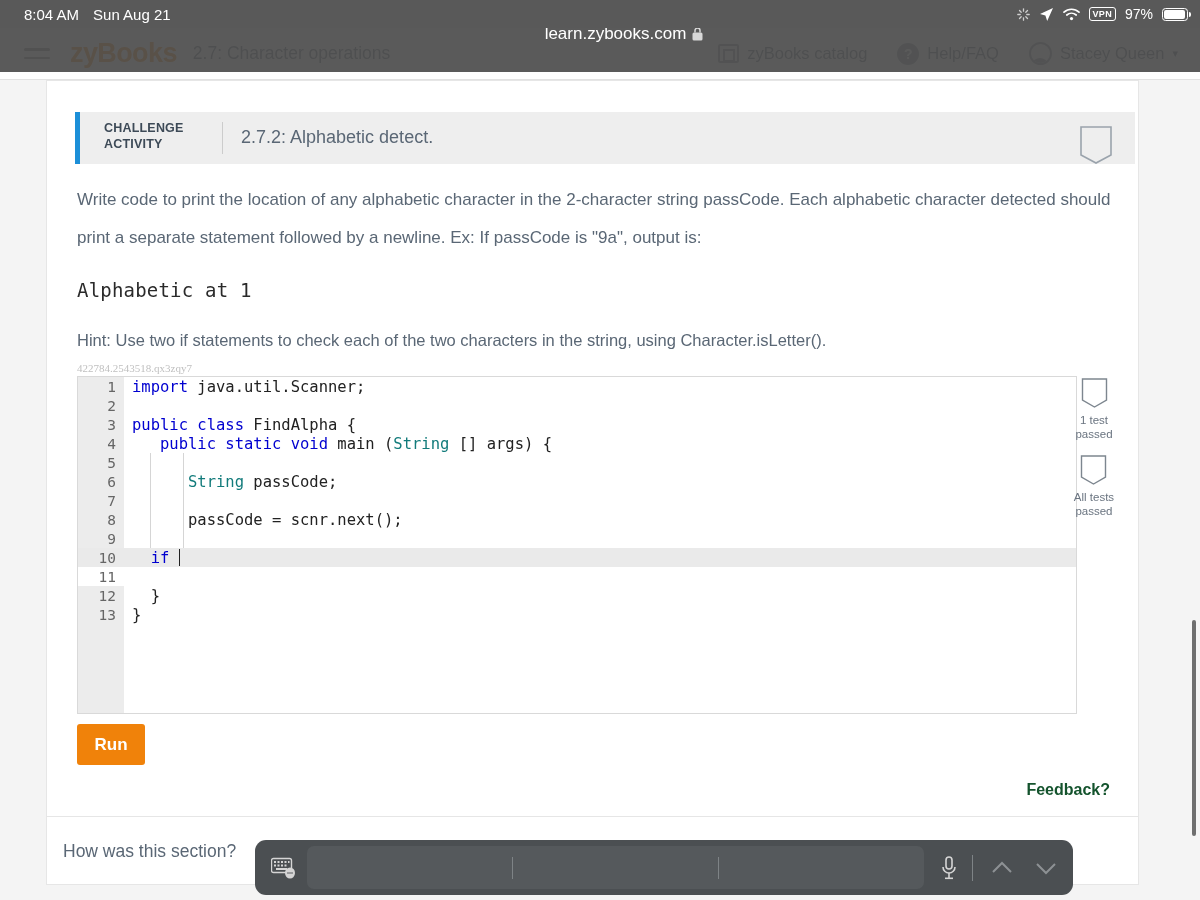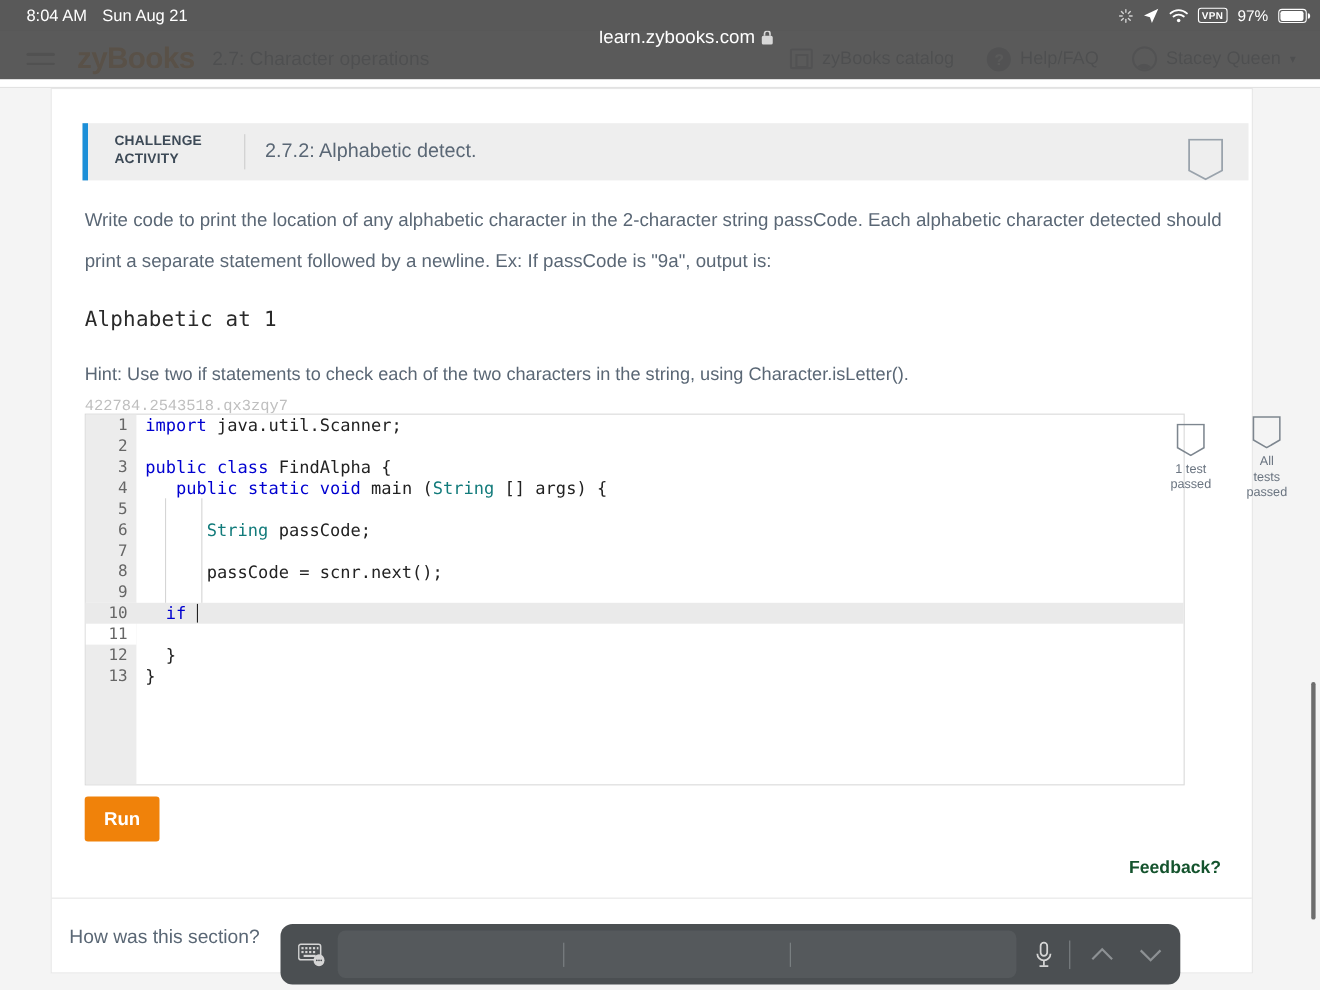--- a/index.html
+++ b/index.html
@@ -125,21 +125,21 @@
   #prose p.para { color: #5a6775; font-size: 17px; line-height: 38px; }
   #prose pre.sample {
     font-family: "DejaVu Sans Mono", monospace; color: #2a2a2a;
     font-size: 19px; margin: 22px 0 0 0; letter-spacing: .2px;
   }
   #prose p.hint { color: #5a6775; font-size: 16.5px; margin-top: 30px; }
 
   
   #editor-id {
     position: absolute; left: 30px; top: 281px;
-    color: #bfbfbf; font-size: 14px; font-family: Liberation Mono, monospace;
+    color: #bfbfbf; font-size: 11px; font-family: Liberation Serif, serif;
   }
   #editor-wrap {
     position: absolute; left: 30px; top: 295px; width: 1000px; height: 338px;
     background: #ffffff; border: 1px solid #d9d9d9;
   }
   #gutter {
     position: absolute; left: 0; top: 0; width: 46px; bottom: 0;
     background: #ececec;
   }
   #gutter .gutter-gap {
@@ -163,21 +163,21 @@
     display: inline-block; width: 1.5px; height: 17px; background: #222;
     vertical-align: -3px;
   }
   .indent-guide {
     position: absolute; top: 0; bottom: 0; width: 1px; background: #d5d5d5; z-index: 1;
   }
 
   
   #test-badges {
     position: absolute; right: 14px; top: 297px; width: 60px;
-    display: flex; flex-direction: row; align-items: center; gap: 32px;
+    display: flex; flex-direction: column; align-items: center; gap: 14px;
   }
   .badge-block { display: flex; flex-direction: column; align-items: center; }
   .badge-shield { width: 27px; height: 30px; }
   .badge-text {
     margin-top: 5px; color: #6a7480; font-size: 11.5px; text-align: center; line-height: 14px;
   }
 
   
   #run-button {
     position: absolute; left: 30px; top: 643px; width: 68px; height: 41px;

